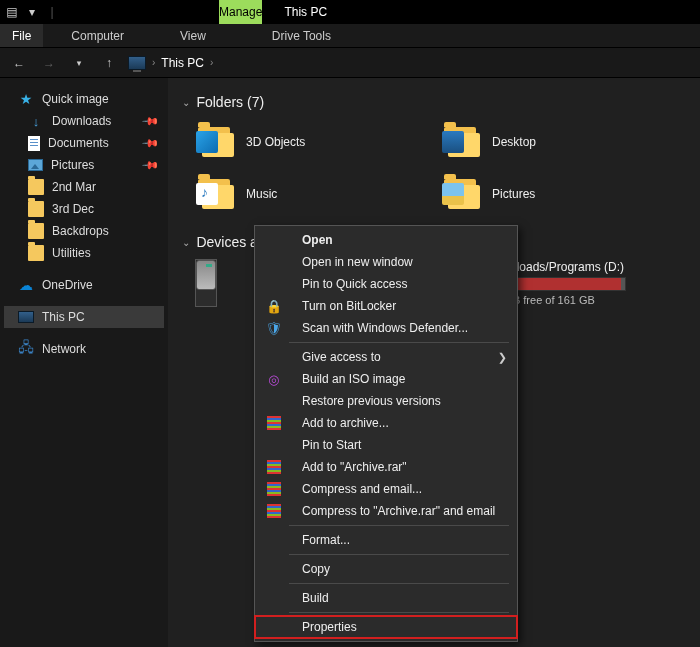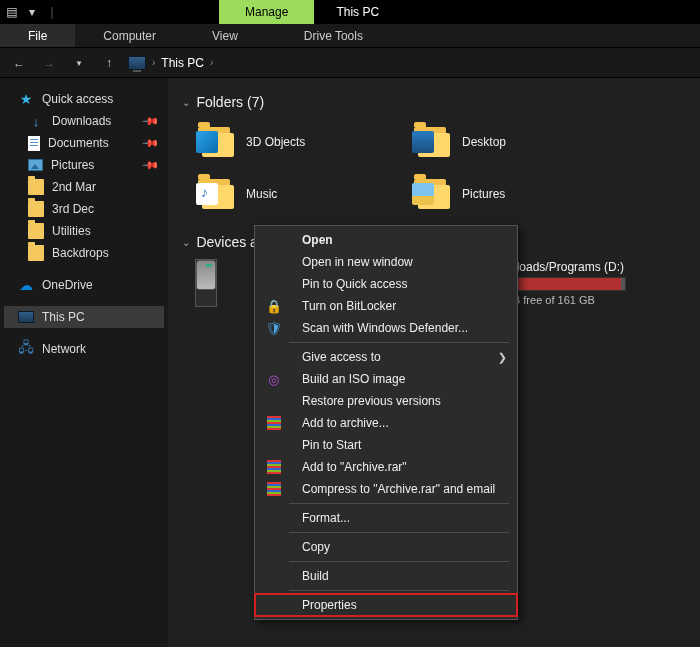--- a/index.html
+++ b/index.html
@@ -2,28 +2,28 @@
 <html><head>
 <meta charset="utf-8">
 <style>
   * { box-sizing: border-box; margin: 0; padding: 0; }
   body { font-family: "Segoe UI", Arial, sans-serif; font-size: 12px; background: #1e1e1e; color: #fff; width: 700px; height: 647px; overflow: hidden; }
 
   
   .titlebar { height: 24px; background: #000; display: flex; align-items: stretch; }
   .titlebar .qat { display: flex; align-items: center; padding: 0 4px; gap: 4px; }
   .titlebar .qat .ic { width: 16px; height: 16px; display: flex; align-items: center; justify-content: center; color: #ccc; }
-  .tbtab { padding: 4px 26px; font-size: 12px; display: flex; align-items: center; }
+  .tbtab { padding: 4px 0; font-size: 12px; display: flex; align-items: center; }
   .tbtab.manage { background: #9cdc5c; color: #000; font-weight: 400; margin-left: 155px; }
   .tbtab.title { color: #fff; background: #000; padding-left: 22px; }
 
   
   .ribbon { height: 24px; background: #1a1a1a; display: flex; align-items: stretch; border-bottom: 1px solid #000; }
   .ribtab { padding: 4px 28px; font-size: 12px; color: #ccc; display: flex; align-items: center; }
-  .ribtab.file { background: #2b2b2b; color: #fff; padding: 4px 28px; }
+  .ribtab.file { background: #2b2b2b; color: #fff; padding: 4px 12px; }
   .ribtab.tools { margin-left: 10px; }
 
   
   .addr { height: 30px; background: #191919; display: flex; align-items: center; padding: 0 8px; gap: 8px; border-bottom: 1px solid #000; }
   .navbtn { width: 22px; height: 22px; display: flex; align-items: center; justify-content: center; color: #ccc; }
   .addr .crumb { display: flex; align-items: center; gap: 6px; }
   .addr .pcico { width: 18px; height: 14px; background: linear-gradient(#325f8a, #1b3a57); border: 1px solid #0b1a27; position: relative; }
   .addr .pcico::after { content: ""; position: absolute; bottom: -3px; left: 4px; width: 8px; height: 2px; background: #555; }
   .addr .sep { color: #888; font-size: 10px; }
 
@@ -49,21 +49,21 @@
   .ico.pic { background: #5ca7d8; width: 15px; height: 12px; position: relative; border:1px solid #2b6a97;}
   .ico.pic::after { content:""; position:absolute; left:2px; bottom:1px; width:0; height:0; border-left:4px solid transparent; border-right:4px solid transparent; border-bottom:5px solid #2b6a97; }
   .ico.cloud { color:#0a84d6; font-size:14px; }
   .ico.pc { width: 16px; height: 12px; background: linear-gradient(#325f8a,#1b3a57); border:1px solid #0b1a27; }
   .ico.net { color:#3a82c4; font-size:14px; }
 
   
   .grouphdr { display:flex; align-items:center; gap:6px; color:#eee; font-size:14px; margin: 6px 0 10px 0; }
   .grouphdr .chev { color:#aaa; font-size:10px; }
 
-  .folders { display:flex; flex-wrap:wrap; gap:8px 56px; margin-left: 14px; margin-bottom: 18px; }
+  .folders { display:flex; flex-wrap:wrap; gap:8px 86px; margin-left: 14px; margin-bottom: 18px; }
   .fcard { display:flex; align-items:center; gap:10px; width: 160px; height: 44px; }
   .fcard .fico { width: 40px; height: 34px; position:relative; }
   .fcard .fico .back { position:absolute; left:2px; top:2px; width:32px; height:26px; background:#f3c04c; border-radius:2px; }
   .fcard .fico .back::before { content:""; position:absolute; top:-5px; left:0; width:12px; height:5px; background:#f3c04c; border-radius:2px 2px 0 0; }
   .fcard .fico .front { position:absolute; left:6px; top:8px; width:32px; height:24px; background:#ffd76a; border-radius:2px; }
   .fcard .badge { position:absolute; left:0; top:6px; width:22px; height:22px; border-radius:2px; }
   .badge.cube { background: linear-gradient(135deg,#2aa3e8,#0c6bb0); }
   .badge.note { background:#fff; }
   .badge.note::after{content:"♪"; color:#2a7ac0; font-size:14px; position:absolute; left:5px; top:1px;}
   .badge.scr { background: linear-gradient(#2a7ac0,#1a4f80); }
@@ -127,21 +127,21 @@
     <span class="sep">›</span>
   </div>
 </div>
 
 <div class="split">
 
   <div class="side">
     <ul class="navlist">
       <li class="navitem top">
         <span class="ico star">★</span>
-        <span>Quick access</span>
+        <span>Quick image</span>
       </li>
       <li class="navitem">
         <span class="ico dl"></span>
         <span>Downloads</span>
         <span class="pin">📌</span>
       </li>
       <li class="navitem">
         <span class="ico doc"></span>
         <span>Documents</span>
         <span class="pin">📌</span>
@@ -154,25 +154,25 @@
       <li class="navitem">
         <span class="ico folder"></span>
         <span>2nd Mar</span>
       </li>
       <li class="navitem">
         <span class="ico folder"></span>
         <span>3rd Dec</span>
       </li>
       <li class="navitem">
         <span class="ico folder"></span>
+        <span>Backdrops</span>
+      </li>
+      <li class="navitem">
+        <span class="ico folder"></span>
         <span>Utilities</span>
-      </li>
-      <li class="navitem">
-        <span class="ico folder"></span>
-        <span>Backdrops</span>
       </li>
       <li class="navspacer"></li>
       <li class="navitem top">
         <span class="ico cloud">☁</span>
         <span>OneDrive</span>
       </li>
       <li class="navspacer"></li>
       <li class="navitem top selected">
         <span class="ico pc"></span>
         <span>This PC</span>
@@ -290,20 +290,24 @@
   <div class="mi">
       <span class="mico"></span>
       <span>Pin to Start</span>
     </div>
   <div class="mi">
       <span class="mico rar"></span>
       <span>Add to "Archive.rar"</span>
     </div>
   <div class="mi">
       <span class="mico rar"></span>
+      <span>Compress and email...</span>
+    </div>
+  <div class="mi">
+      <span class="mico rar"></span>
       <span>Compress to "Archive.rar" and email</span>
     </div>
   <hr>
   <div class="mi">
       <span class="mico"></span>
       <span>Format...</span>
     </div>
   <hr>
   <div class="mi">
       <span class="mico"></span>

